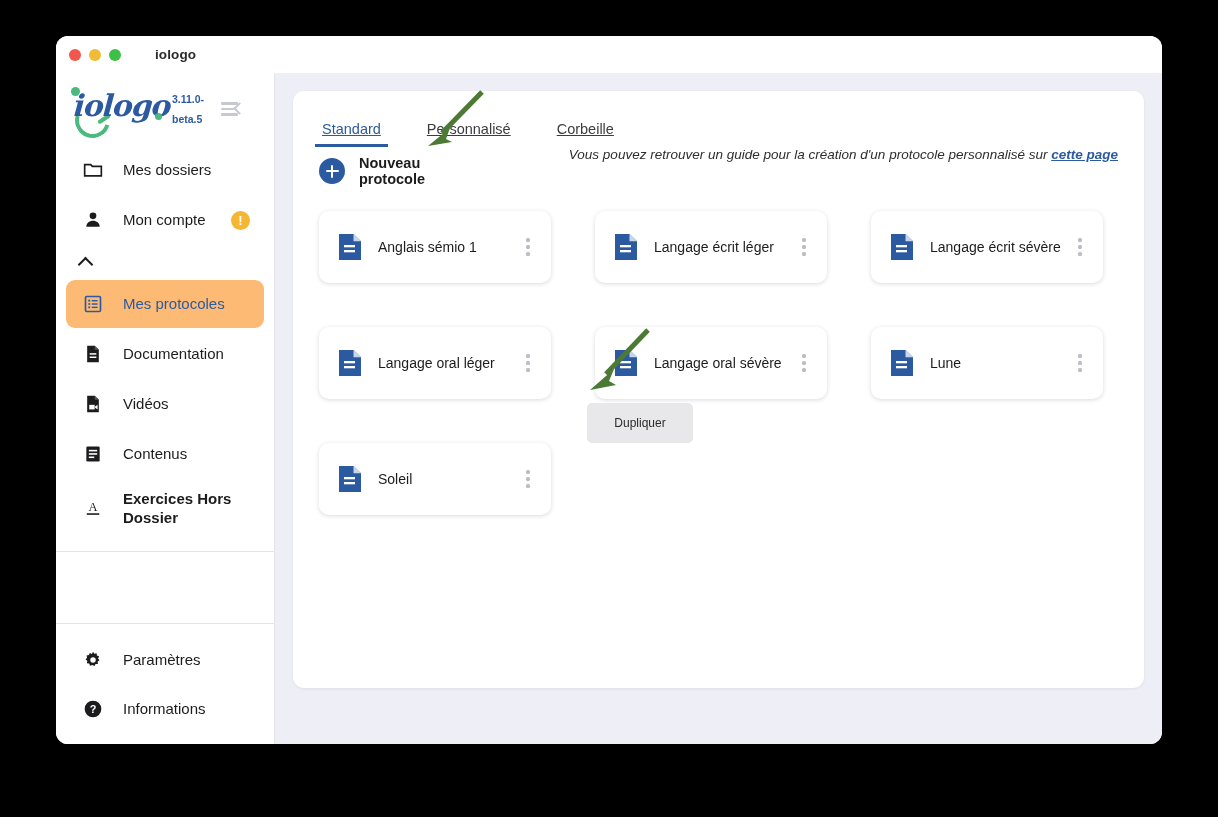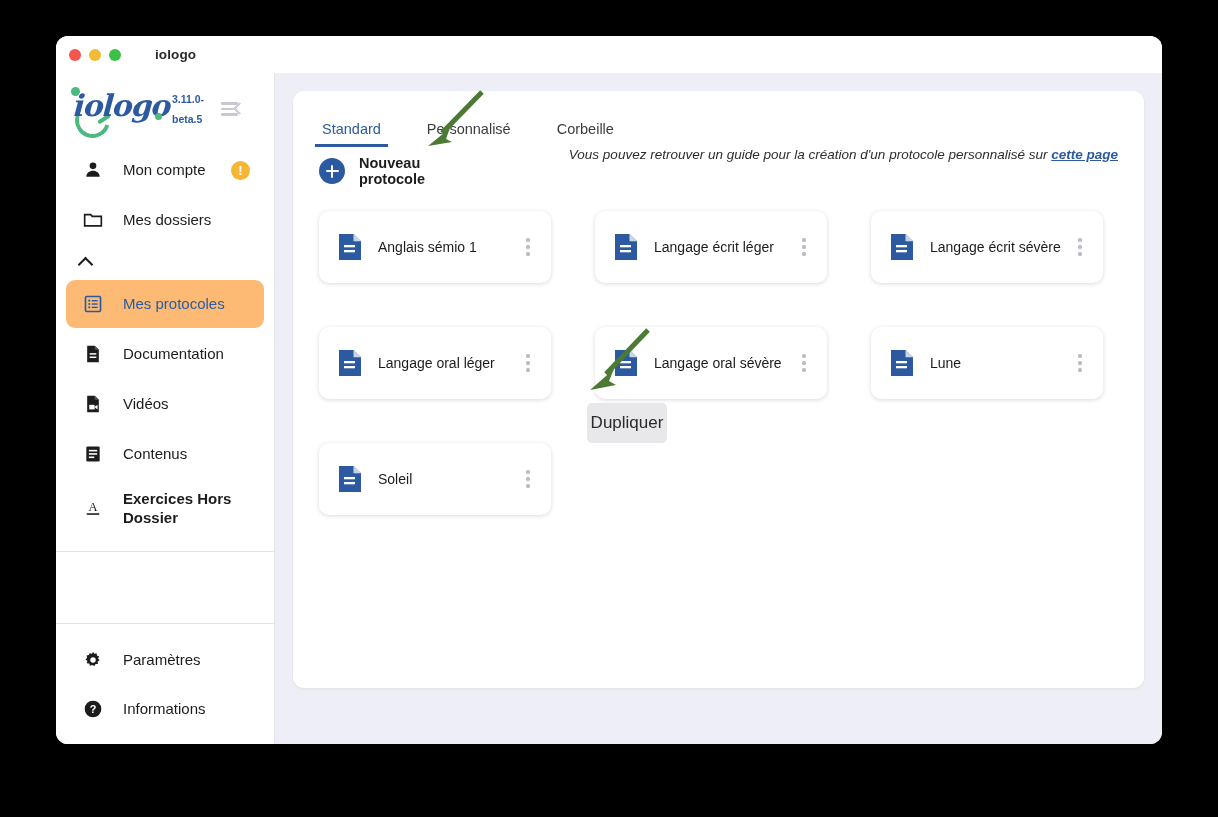--- a/index.html
+++ b/index.html
@@ -214,20 +214,21 @@
     padding-top: 12px;
     box-sizing: border-box;
   }
   .tab {
     font-size: 14.5px;
     color: #3c3c40;
     padding: 0 3px 10px 3px;
     margin-right: 40px;
     cursor: pointer;
     position: relative;
+    text-decoration: underline;
   }
   .tab.active { color: #2c5aa0; }
   .tab.active:after {
     content: "";
     position: absolute;
     left: -4px; right: -4px; bottom: 0;
     height: 2.6px;
     background: #2c5aa0;
   }
   #toolbar {
@@ -312,27 +313,27 @@
     width: 3.2px; height: 3.2px;
     border-radius: 50%;
     background: #bcbcc4;
     margin: 1.9px 0;
     display: block;
   }
   
   #tooltip {
     position: absolute;
     left: 531px; top: 367px;
-    width: 80px; height: 40px;
+    width: 106px; height: 40px;
     background: #e8e8ea;
     border-radius: 5px;
     display: flex;
     align-items: center;
     justify-content: center;
-    font-size: 17px;
+    font-size: 12px;
     color: #2a2a2d;
     z-index: 40;
   }
   
   .arrow-svg { position: absolute; z-index: 60; pointer-events: none; }
   #arrow-tab { left: 364px; top: 52px; }
   #arrow-kebab { left: 518px; top: 288px; }
 </style>
 </head>
 <body>
@@ -365,32 +366,32 @@
         <div id="collapse-menu-icon">
           <span class="ln l1"></span>
             <span class="ln l2"></span>
             <span class="ln l3"></span>
           <span class="chev"></span>
         </div>
       </div>
 
       <div class="nav-item">
         <svg class="nav-ico" viewBox="0 0 24 24">
+          <path d="M2 5.5h7.2l2 2.2H22V19H2z" fill="none" stroke="#1c1c1e" stroke-width="2"></path>
+        </svg>
+        <span class="nav-label">Mes dossiers</span>
+      </div>
+
+      <div class="nav-item">
+        <svg class="nav-ico" viewBox="0 0 24 24">
           <circle cx="12" cy="7" r="4" fill="#1c1c1e"></circle>
           <path d="M4 20c0-4.4 3.6-7 8-7s8 2.6 8 7z" fill="#1c1c1e"></path>
         </svg>
         <span class="nav-label">Mon compte</span>
         <span class="badge-warn">!</span>
-      </div>
-
-      <div class="nav-item">
-        <svg class="nav-ico" viewBox="0 0 24 24">
-          <path d="M2 5.5h7.2l2 2.2H22V19H2z" fill="none" stroke="#1c1c1e" stroke-width="2"></path>
-        </svg>
-        <span class="nav-label">Mes dossiers</span>
       </div>
 
       <div id="section-collapse">
         <span class="up-chev"></span>
       </div>
 
       <div class="nav-item active">
         <svg class="nav-ico" viewBox="0 0 24 24">
           <rect x="3" y="3" width="18" height="18" rx="1.5" fill="none" stroke="#2c5aa0" stroke-width="2"></rect>
           <circle cx="7.5" cy="8" r="1.3" fill="#2c5aa0"></circle>

